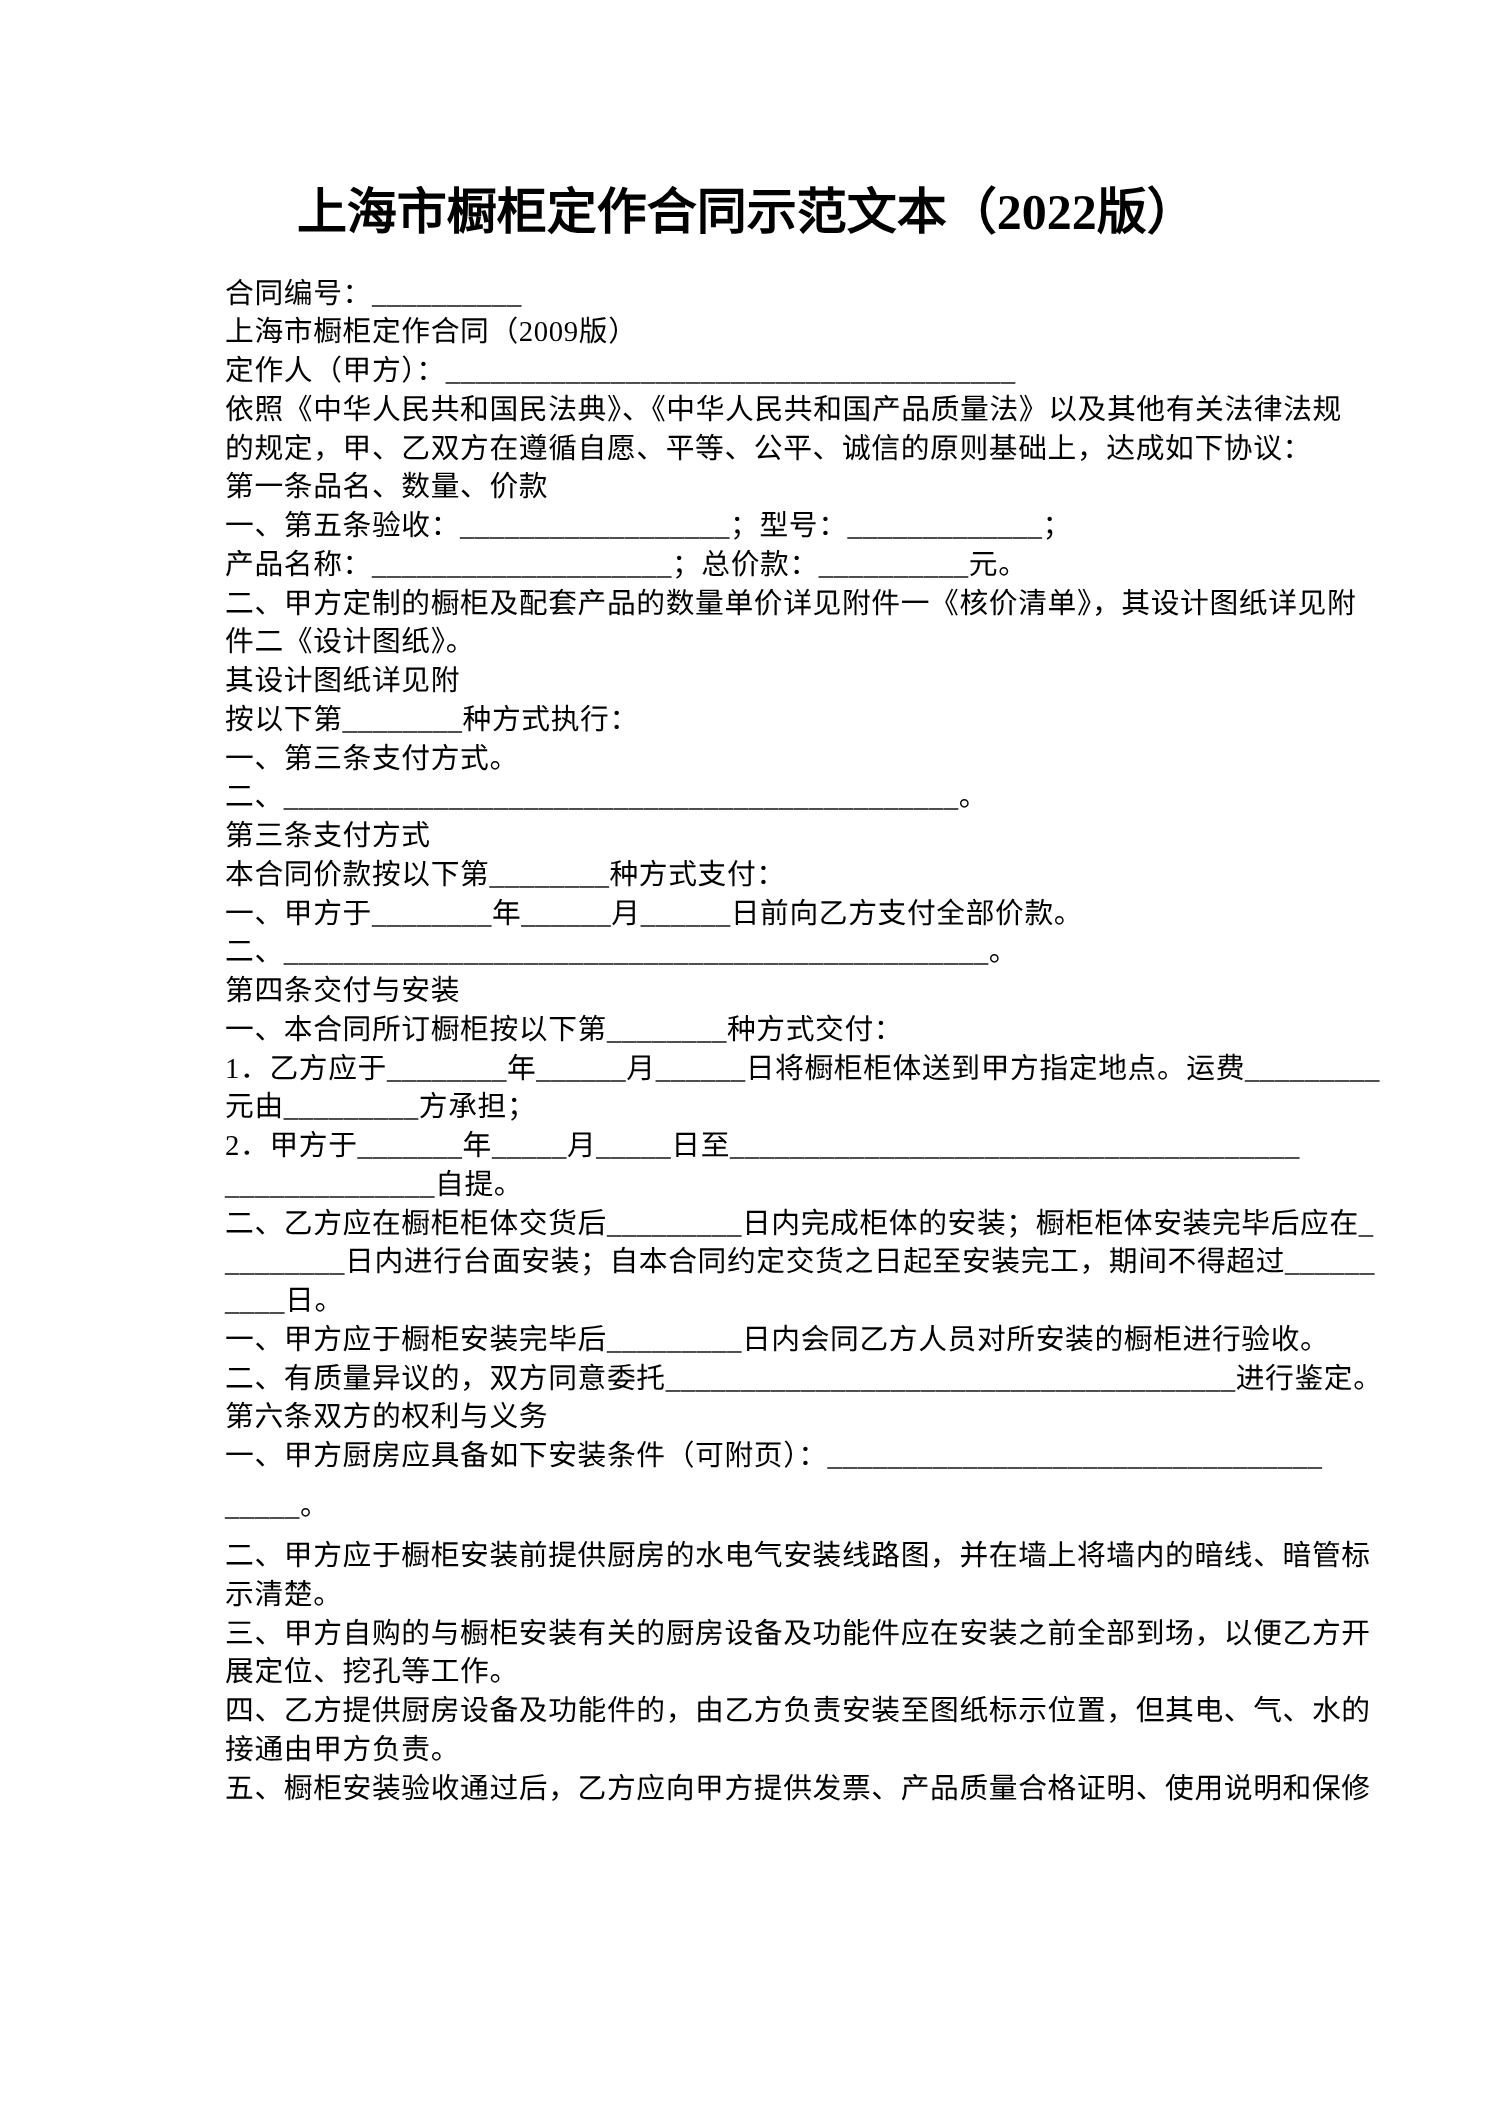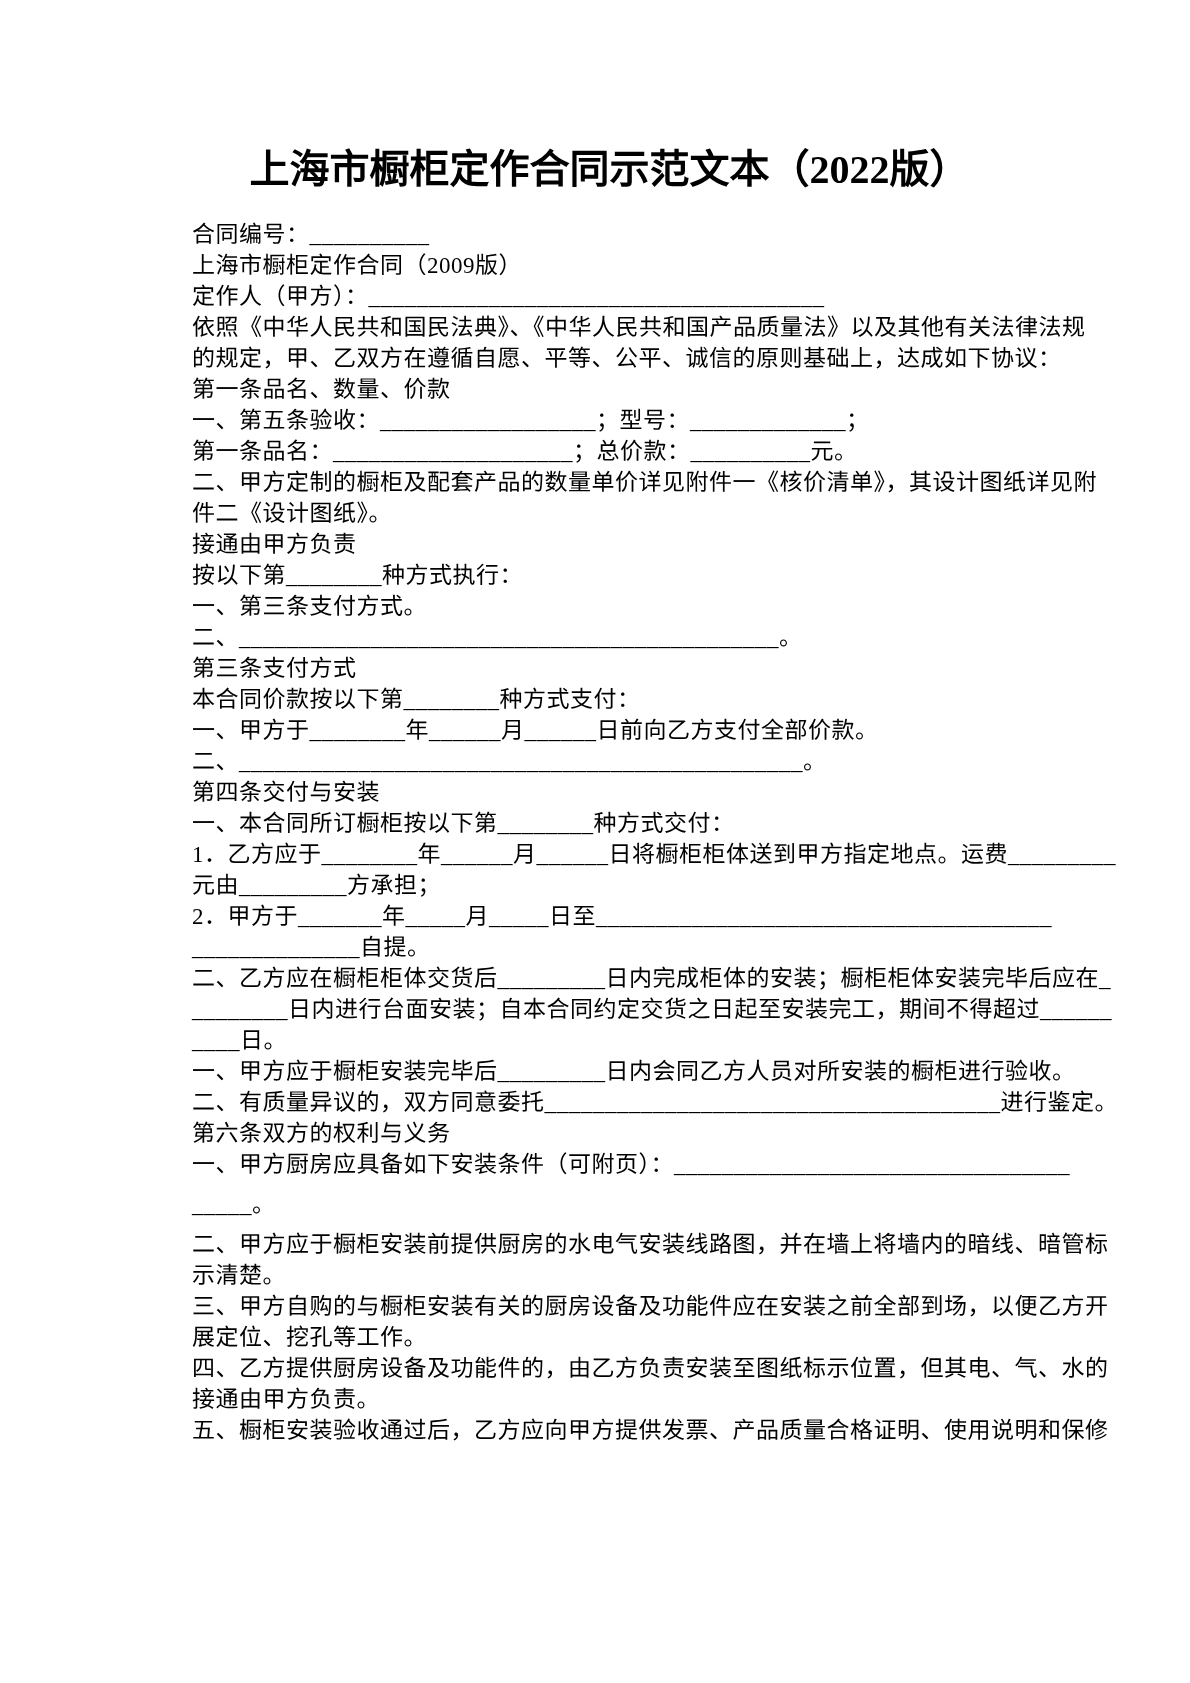--- a/index.html
+++ b/index.html
@@ -11,21 +11,21 @@
     position: relative;
     width: 1190px;
     height: 1683px;
     background: #ffffff;
     overflow: hidden;
     font-family: "Liberation Serif", "DejaVu Serif", serif;
     color: #000000;
   }
   .doc {
     position: absolute;
-    left: 192px;
+    left: 180px;
     top: 145px;
     width: 835px;
   }
   .doc-title {
     margin: 0 0 24px 0;
     font-size: 40px;
     font-weight: bold;
     line-height: 50px;
     text-align: center;
     white-space: nowrap;
@@ -50,24 +50,24 @@
   <div class="doc">
     <h1 class="doc-title">上海市橱柜定作合同示范文本（2022版）</h1>
     <div>
         <p class="line">合同编号：__________</p>
         <p class="line">上海市橱柜定作合同（2009版）</p>
         <p class="line">定作人（甲方）：______________________________________</p>
         <p class="line">依照《中华人民共和国民法典》、《中华人民共和国产品质量法》以及其他有关法律法规</p>
         <p class="line">的规定，甲、乙双方在遵循自愿、平等、公平、诚信的原则基础上，达成如下协议：</p>
         <p class="line">第一条品名、数量、价款</p>
         <p class="line">一、第五条验收：__________________；型号：_____________；</p>
-        <p class="line">第一条品名：____________________；总价款：__________元。</p>
+        <p class="line">产品名称：____________________；总价款：__________元。</p>
         <p class="line">二、甲方定制的橱柜及配套产品的数量单价详见附件一《核价清单》，其设计图纸详见附</p>
         <p class="line">件二《设计图纸》。</p>
-        <p class="line">接通由甲方负责</p>
+        <p class="line">其设计图纸详见附</p>
         <p class="line">按以下第________种方式执行：</p>
         <p class="line">一、第三条支付方式。</p>
         <p class="line">二、_____________________________________________。</p>
         <p class="line">第三条支付方式</p>
         <p class="line">本合同价款按以下第________种方式支付：</p>
         <p class="line">一、甲方于________年______月______日前向乙方支付全部价款。</p>
         <p class="line">二、_______________________________________________。</p>
         <p class="line">第四条交付与安装</p>
         <p class="line">一、本合同所订橱柜按以下第________种方式交付：</p>
         <p class="line">1．乙方应于________年______月______日将橱柜柜体送到甲方指定地点。运费_________</p>

